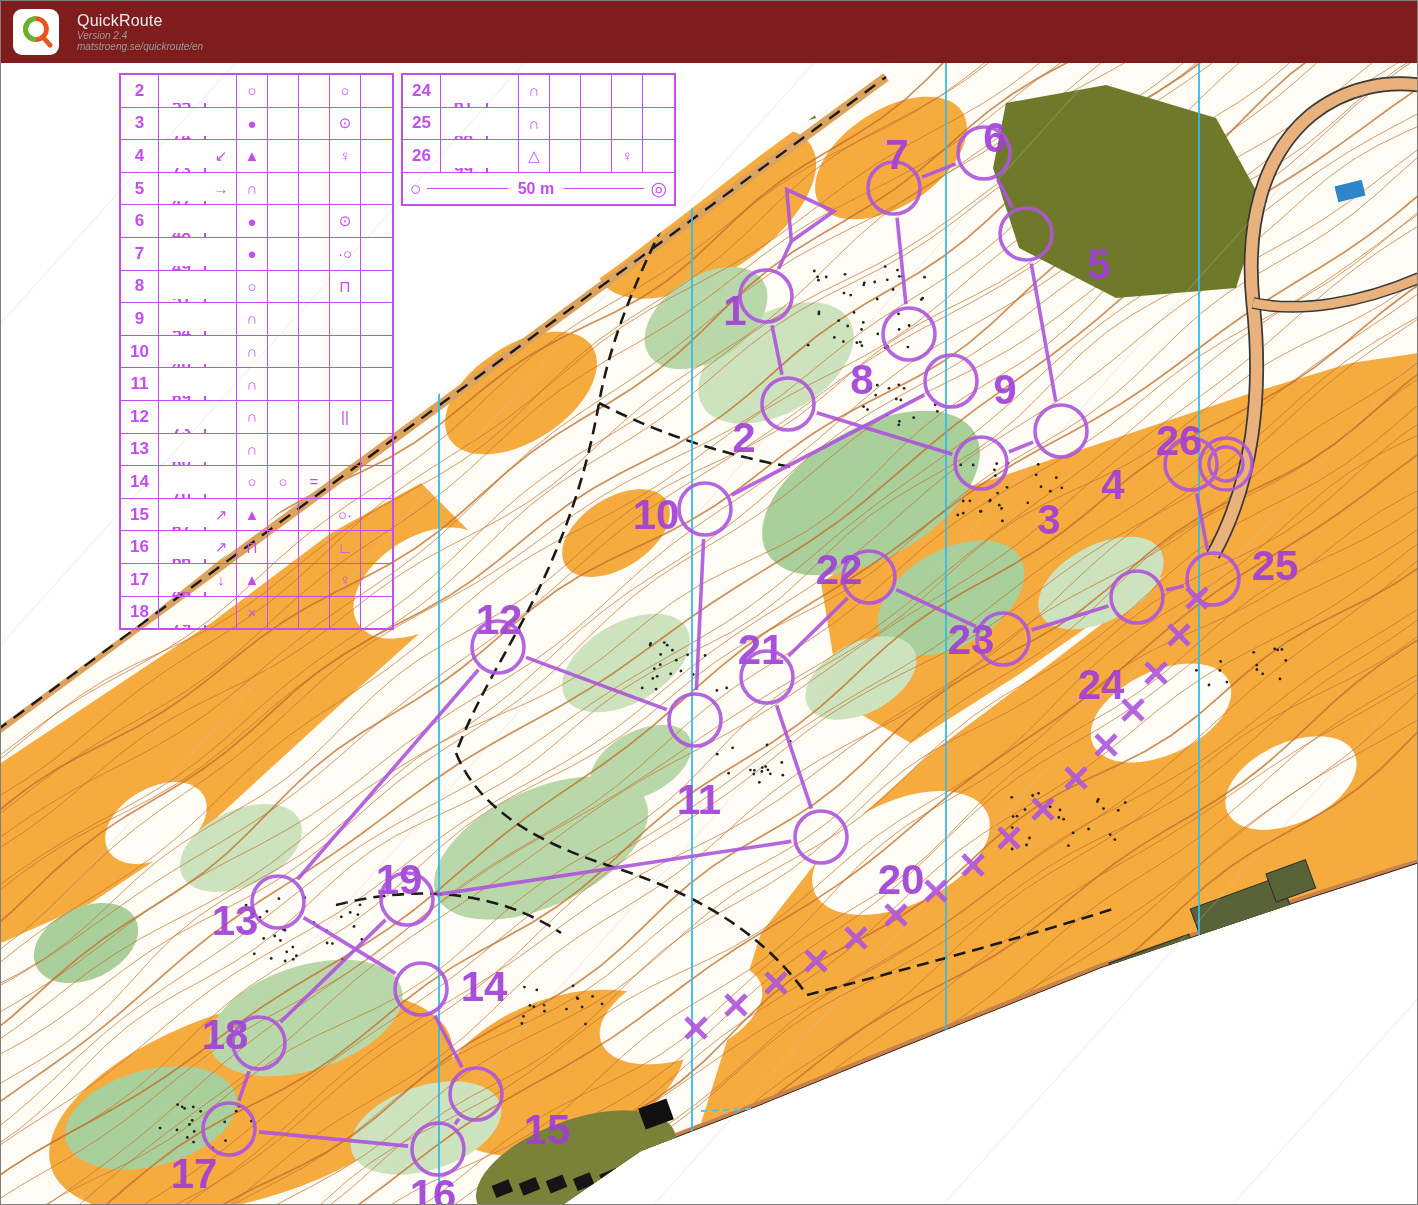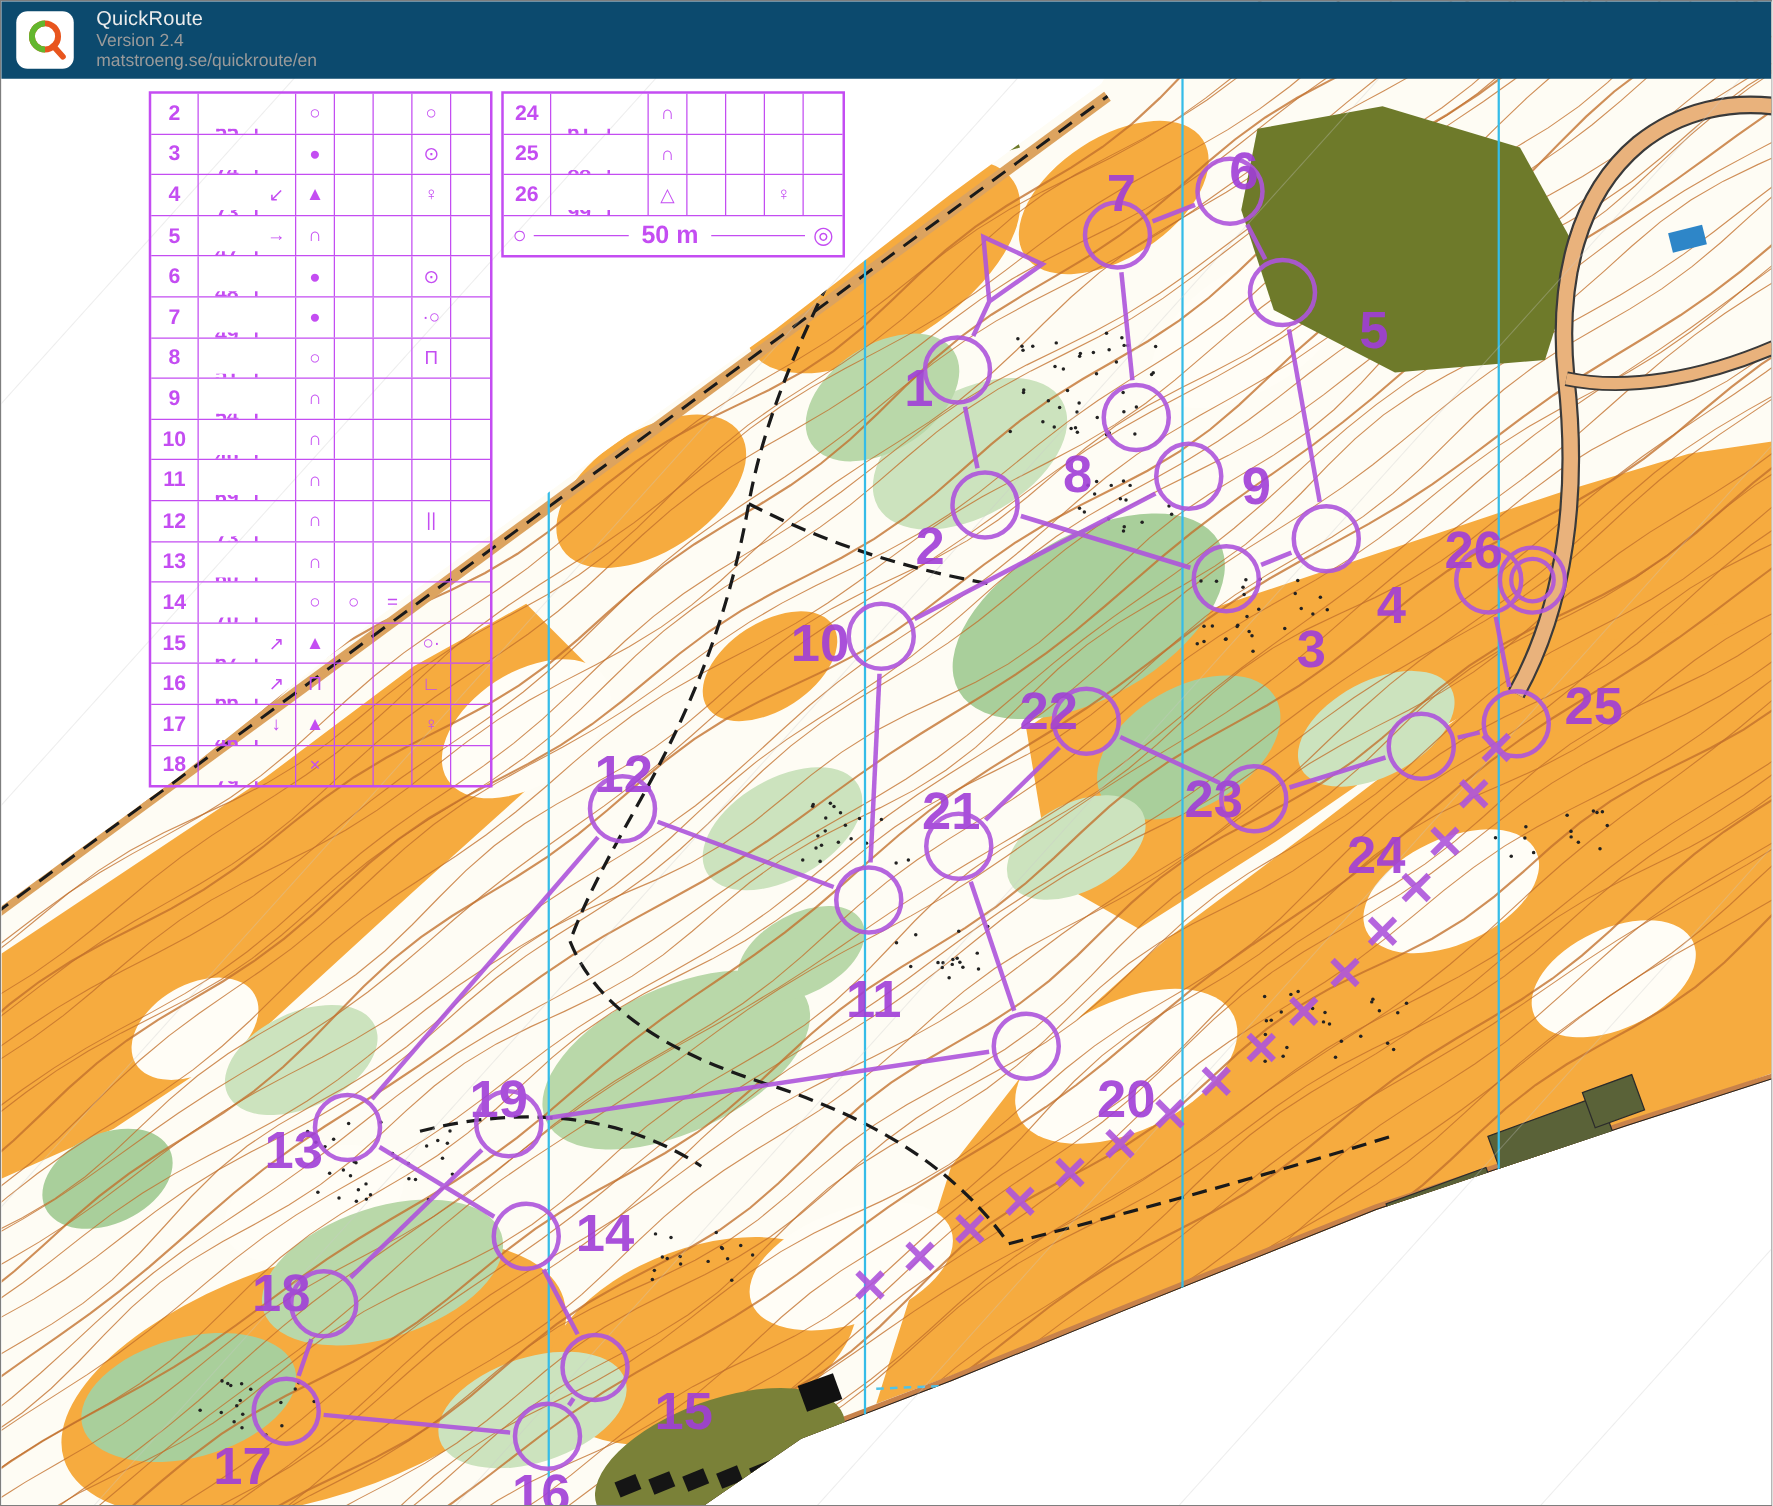--- a/index.html
+++ b/index.html
@@ -1,40 +1,40 @@
 <!DOCTYPE html>
 <html><head>
 <meta charset="utf-8">
 <style>
   html,body{margin:0;padding:0;background:#fff;font-family:"Liberation Sans",sans-serif;}
   #frame{position:relative;width:1418px;height:1205px;overflow:hidden;background:#fff;border:1px solid #7e7e7e;box-sizing:border-box;}
   
-  .header{position:absolute;left:0;top:0;width:100%;height:62px;background:#0c4a6e;display:flex;align-items:center;z-index:30;}
+  .header{position:absolute;left:0;top:0;width:100%;height:62px;background:#7f1d1d;display:flex;align-items:center;z-index:30;}
   .logo{width:46px;height:46px;margin-left:12px;background:#fff;border-radius:9px;display:flex;align-items:center;justify-content:center;flex:0 0 auto;}
   .titles{margin-left:18px;line-height:1.12;}
   .app-name{color:#ececec;font-size:16px;letter-spacing:.2px;}
-  .sub{color:#9a9a9a;font-size:14px;}
+  .sub{color:#9a9a9a;font-size:10px;font-style:italic;}
   
   #map{position:absolute;left:0;top:0;width:1418px;height:1205px;}
   #contours path{stroke:#C2702C;fill:none;opacity:.78;}
   .cnum{font-family:"Liberation Sans",sans-serif;font-size:42px;font-weight:bold;}
   
   :root{--tp:#C44DF2;}
   .cd{position:absolute;border:2px solid var(--tp);width:fit-content;z-index:20;}
   .cd-row{display:grid;grid-template-columns:38px 47px 31px 31px 31px 31px 31px 31px;height:31.6px;border-bottom:1.5px solid var(--tp);}
   .cd-rows > .cd-row:last-child{border-bottom:none;}
   #cd-right .cd-rows > .cd-row:last-child{border-bottom:1.5px solid var(--tp);}
   .cd-cell{display:flex;align-items:center;justify-content:center;border-right:1.5px solid var(--tp);color:var(--tp);font-size:15px;overflow:hidden;}
   .cd-cell.c0,.cd-cell.c1{font-size:17px;font-weight:bold;}
   .cd-cell.c1{border-right-width:2.5px;margin-top:28px;}
   .cd-cell.c7{border-right:none;}
   .cd-scale{display:flex;align-items:center;height:31.6px;padding:0 7px;color:var(--tp);}
   .cd-scale .sym{font-size:19px;line-height:1;}
   .cd-scale .seg{flex:1;border-top:1.7px solid var(--tp);margin:0 6px;}
-  .cd-scale .lbl{font-size:20px;font-weight:bold;padding:0 4px;}
+  .cd-scale .lbl{font-size:16px;font-weight:bold;padding:0 4px;}
 </style>
 </head>
 <body>
 
 <div id="frame">
 
   <svg id="map" viewBox="0 0 1418 1205" xmlns="http://www.w3.org/2000/svg">
     <defs>
       <clipPath id="terr">
         <polygon points="0,724 140,622 300,494 480,362 620,262 760,154 880,66 920,0 1418,0 1418,862 1300,900 1100,967 900,1047 760,1104 640,1150 560,1205 0,1205"></polygon>

